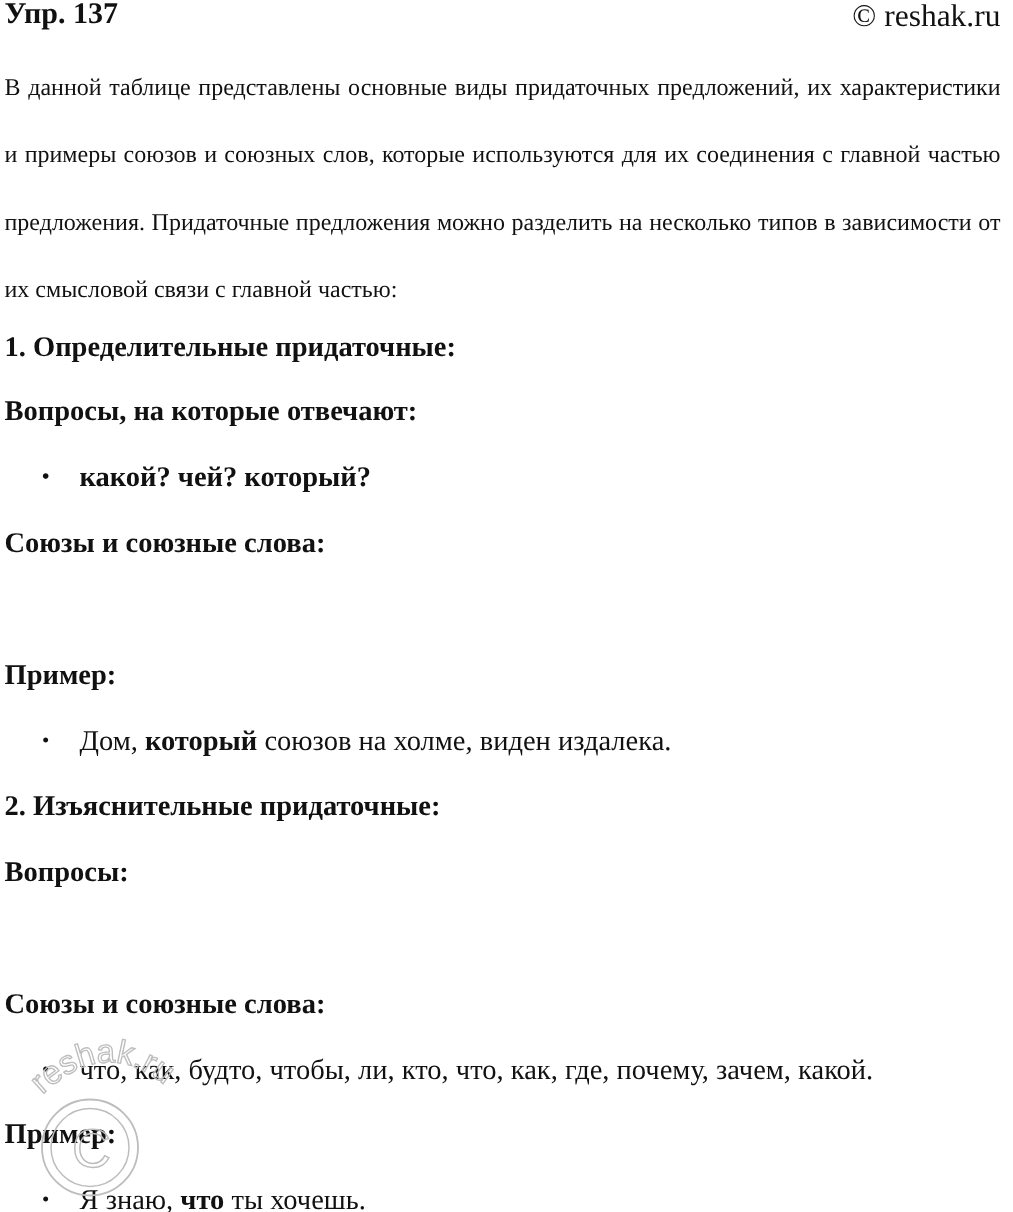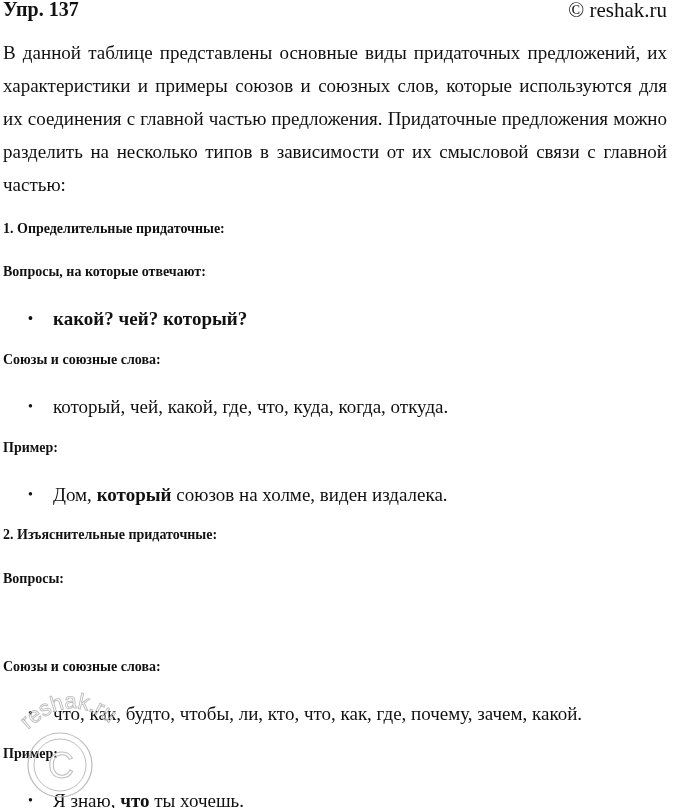--- a/index.html
+++ b/index.html
@@ -7,23 +7,23 @@
     width: 675px; height: 808px; overflow: hidden; position: relative;
     font-family: "Liberation Serif", "DejaVu Serif", serif;
     color: #111111;
   }
   .page { position: absolute; left: 0; top: 0; width: 675px; height: 576px; }
   .header { position: absolute; left: 3px; right: 8px; top: -2px; height: 28px; }
   .ex-title { position: absolute; left: 0; top: 0; font-weight: bold; font-size: 20px; }
   .site { position: absolute; right: 0; top: 0; font-size: 21px; }
   .para {
     position: absolute; left: 3px; top: 36px; width: 664px;
-    font-size: 19px; line-height: 33px; text-align: justify;
+    font-size: 16px; line-height: 45px; text-align: justify;
   }
-  .line { position: absolute; left: 3px; font-size: 14px; white-space: nowrap; }
+  .line { position: absolute; left: 3px; font-size: 19px; white-space: nowrap; }
   .b { font-weight: bold; }
   .bullet-row { position: absolute; left: 28px; font-size: 19px; white-space: nowrap; }
   .bullet-dot { display: inline-block; width: 25px; font-size: 14px; vertical-align: 2px; }
   .watermark {
     position: absolute; left: 20px; top: 690px; width: 130px; height: 120px;
     pointer-events: none;
   }
 </style>
 </head>
 <body>
@@ -36,23 +36,20 @@
   </div>
 
   <div class="para">В данной таблице представлены основные виды придаточных предложений, их характеристики и примеры союзов и союзных слов, которые используются для их соединения с главной частью предложения. Придаточные предложения можно разделить на несколько типов в зависимости от их смысловой связи с главной частью:</div>
 
   <div class="line b" style="top:221px">1. Определительные придаточные:</div>
   <div class="line b" style="top:264px">Вопросы, на которые отвечают:</div>
   <div class="bullet-row b" style="top:308px">
     <span class="bullet-dot">•</span><span>какой? чей? который?</span>
   </div>
   <div class="line b" style="top:352px">Союзы и союзные слова:</div>
-  <div class="bullet-row" style="top:396px">
-    <span class="bullet-dot">•</span><span>который, чей, какой, где, что, куда, когда, откуда.</span>
-  </div>
   <div class="line b" style="top:440px">Пример:</div>
   <div class="bullet-row" style="top:484px">
     <span class="bullet-dot">•</span><span>Дом, </span><span class="b">который</span><span> союзов на холме, виден издалека.</span>
   </div>
 
   <div class="line b" style="top:527px">2. Изъяснительные придаточные:</div>
   <div class="line b" style="top:571px">Вопросы:</div>
   <div class="line b" style="top:659px">Союзы и союзные слова:</div>
   <div class="bullet-row" style="top:703px">
     <span class="bullet-dot">•</span><span>что, как, будто, чтобы, ли, кто, что, как, где, почему, зачем, какой.</span>

